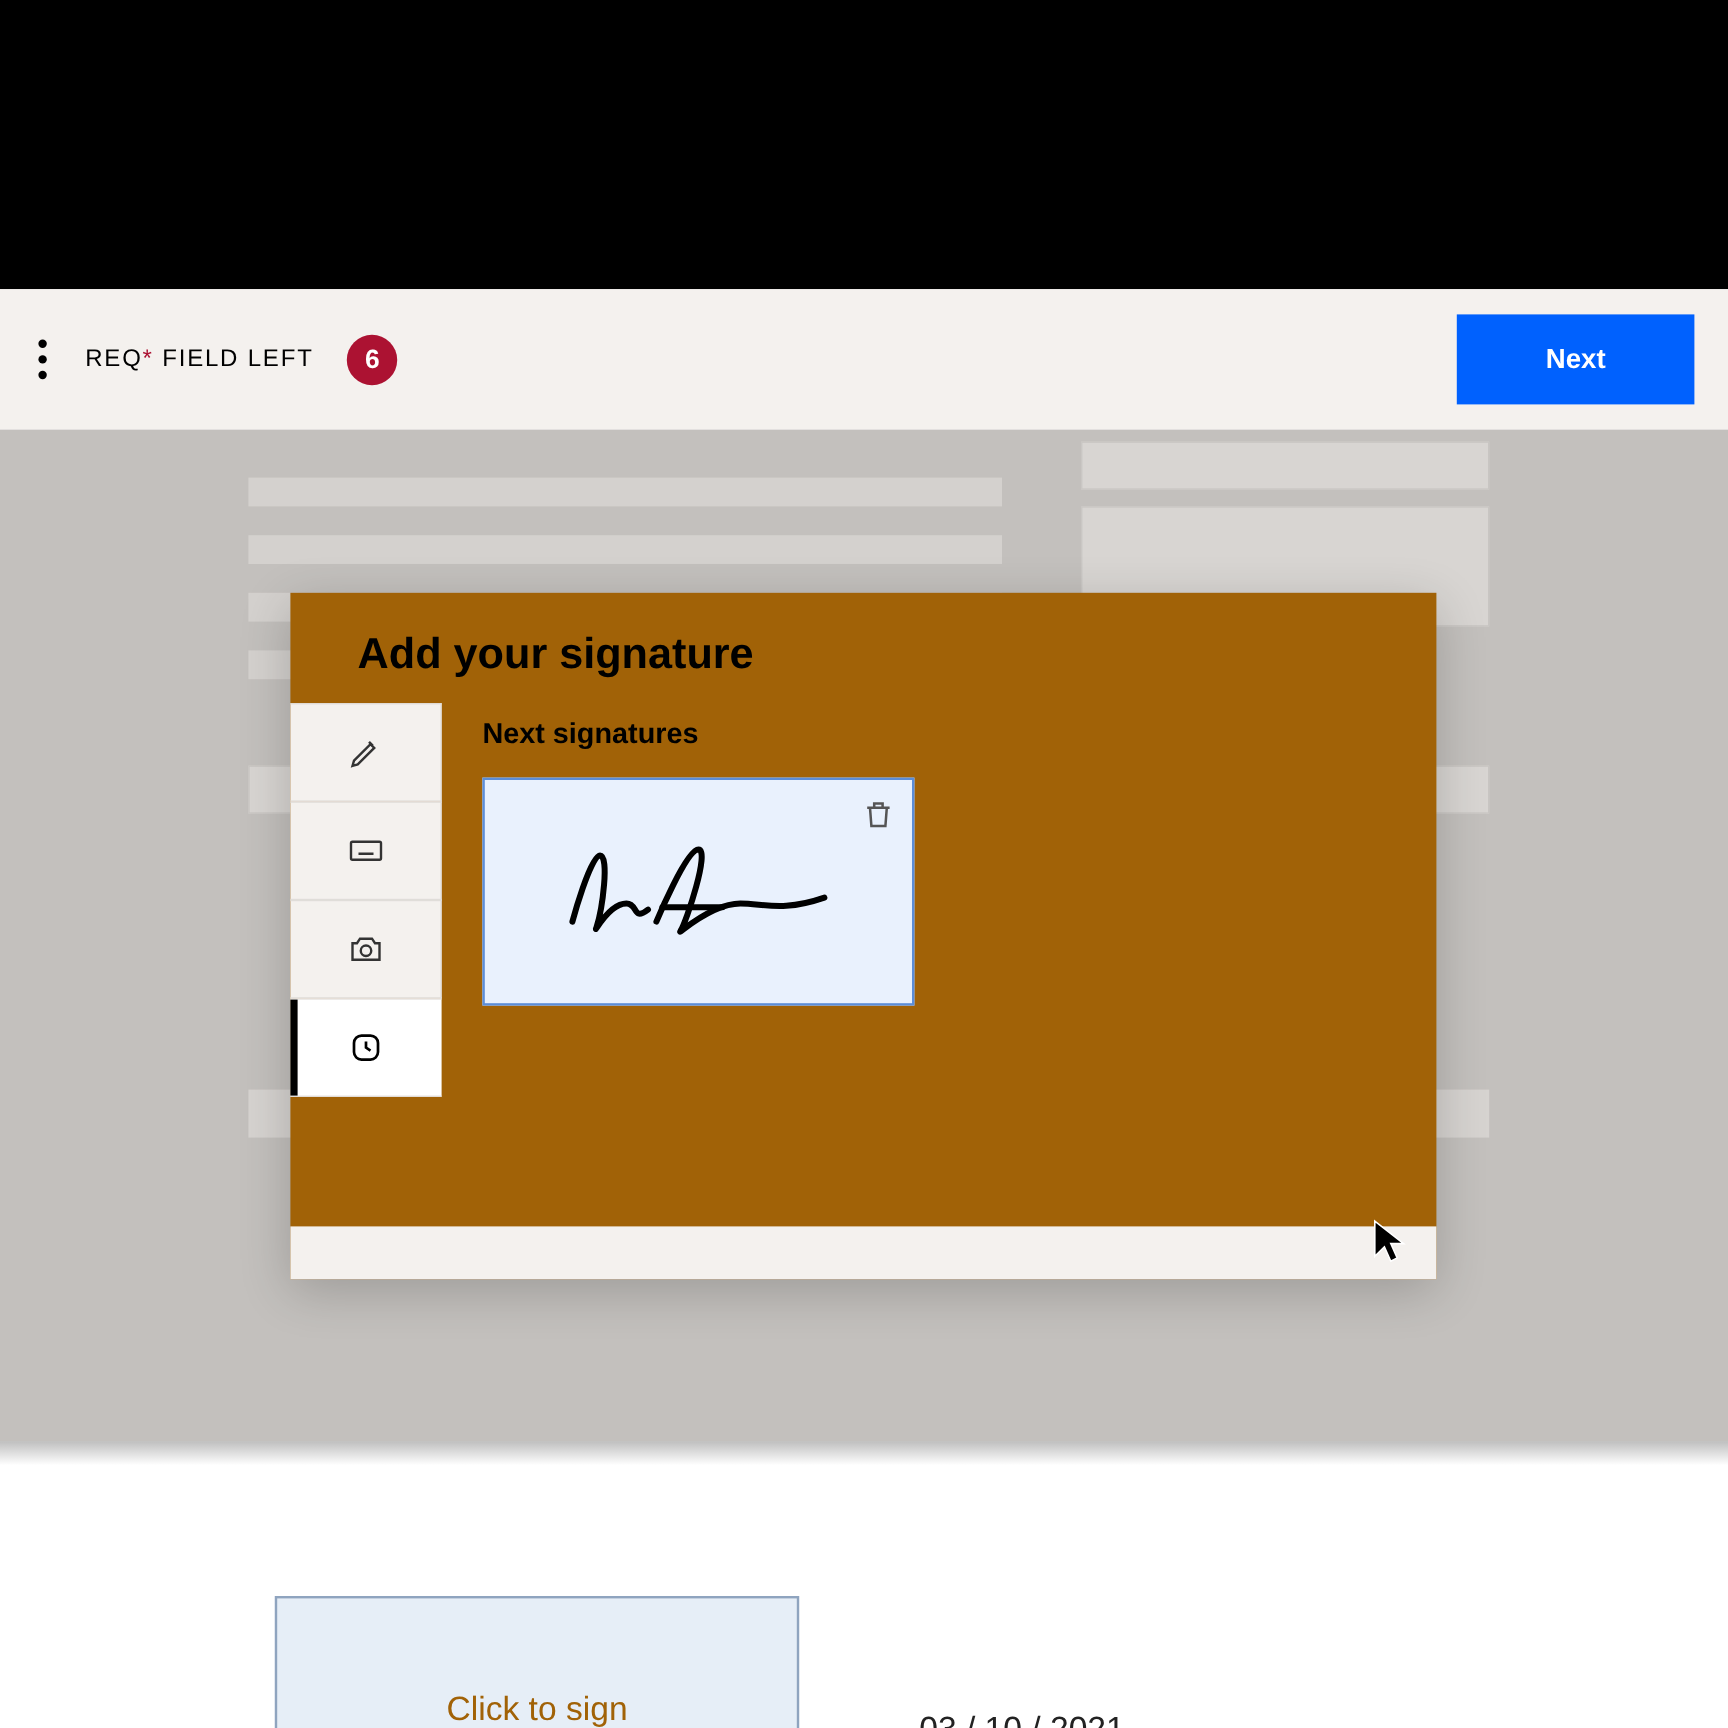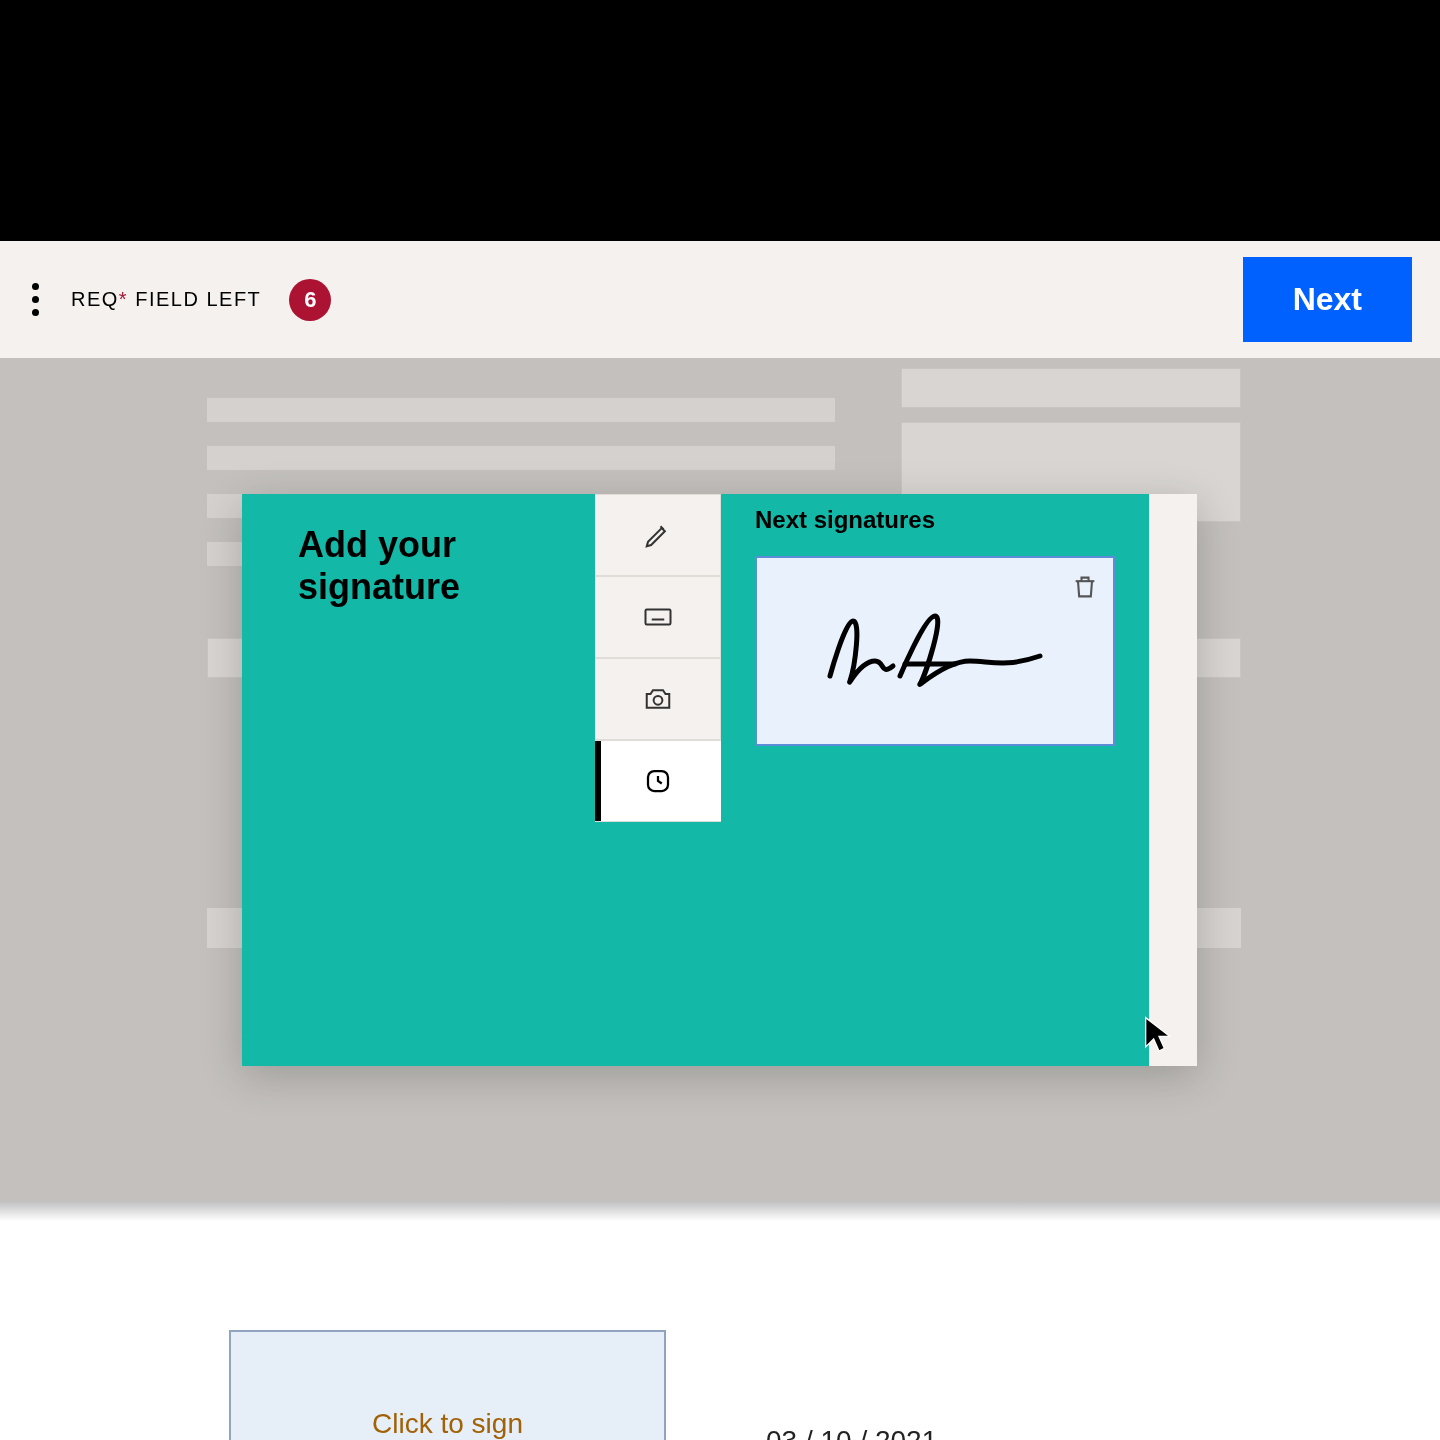--- a/index.html
+++ b/index.html
@@ -6,27 +6,27 @@
   html, body { width: 1440px; height: 1440px; font-family: -apple-system, BlinkMacSystemFont, "Segoe UI", Helvetica, Arial, sans-serif; background: #fff; }
   .stage { position: relative; width: 1440px; height: 1440px; background: #fff; }
   .topblack { position: absolute; left: 0; top: 0; width: 1440px; height: 241px; background: #000; }
   .toolbar { position: absolute; left: 0; top: 241px; width: 1440px; height: 117px; background: #f4f1ee; display: flex; align-items: center; justify-content: space-between; padding: 0 28px 0 28px; }
   .toolbar-left { display: flex; align-items: center; gap: 28px; }
   .kebab { display: flex; flex-direction: column; gap: 6px; padding: 4px; }
   .kebab span { width: 7px; height: 7px; background: #000; border-radius: 50%; }
   .req-label { font-size: 20px; letter-spacing: 1.5px; font-weight: 500; color: #000; }
   .req-asterisk { color: #ac1232; }
   .badge { width: 42px; height: 42px; border-radius: 50%; background: #ac1232; color: #fff; display: flex; align-items: center; justify-content: center; font-size: 22px; font-weight: 600; }
-  .next-btn { background: #0061fe; color: #fff; border: none; font-size: 32px; font-weight: 600; padding: 24px 50px; cursor: pointer; }
+  .next-btn { background: #0061fe; color: #fff; border: none; font-size: 23px; font-weight: 600; padding: 24px 74px; cursor: pointer; }
   .docbg { position: absolute; left: 0; top: 358px; width: 1440px; height: 843px; background: #c3c0bd; }
   .placeholder { position: absolute; background: #d4d1ce; }
   .sign-box { position: absolute; left: 229px; top: 972px; width: 437px; height: 146px; border: 2px solid #8fa4bf; background: #e6eef7; display: flex; align-items: end; justify-content: center; padding-bottom: 34px; }
   .sign-box-label { font-size: 28px; color: #a16207; }
   .date-text { position: absolute; left: 766px; top: 1067px; font-size: 28px; color: #222; }
-  .modal { position: absolute; left: 242px; top: 494px; width: 955px; height: 572px; background: #14b8a6; box-shadow: 0 10px 40px rgba(0,0,0,0.2); display: flex; flex-direction: row; }
+  .modal { position: absolute; left: 242px; top: 494px; width: 955px; height: 572px; background: #a16207; box-shadow: 0 10px 40px rgba(0,0,0,0.2); display: flex; flex-direction: column; }
   .modal-title { font-size: 36px; font-weight: 600; padding: 30px 56px 20px 56px; }
   .modal-body { flex: 1; display: flex; }
   .tabcol { width: 126px; display: flex; flex-direction: column; }
   .tab { flex: 0 0 82px; display: flex; align-items: center; justify-content: center; border: 1px solid #e0ddd9; border-left: none; background: #f4f1ee; cursor: pointer; position: relative; }
   .tab.active { background: #fff; border-right: none; }
   .tab.active::before { content: ""; position: absolute; left: 0; top: 0; bottom: 0; width: 6px; background: #000; }
   .tab svg { width: 30px; height: 30px; }
   .content { flex: 1; padding: 12px 34px 0 34px; }
   .subhead { font-size: 24px; font-weight: 600; margin-bottom: 22px; }
   .sig-card { width: 360px; height: 190px; border: 2px solid #5b8dd8; background: #e9f1fd; position: relative; display: flex; align-items: center; justify-content: center; cursor: pointer; }

